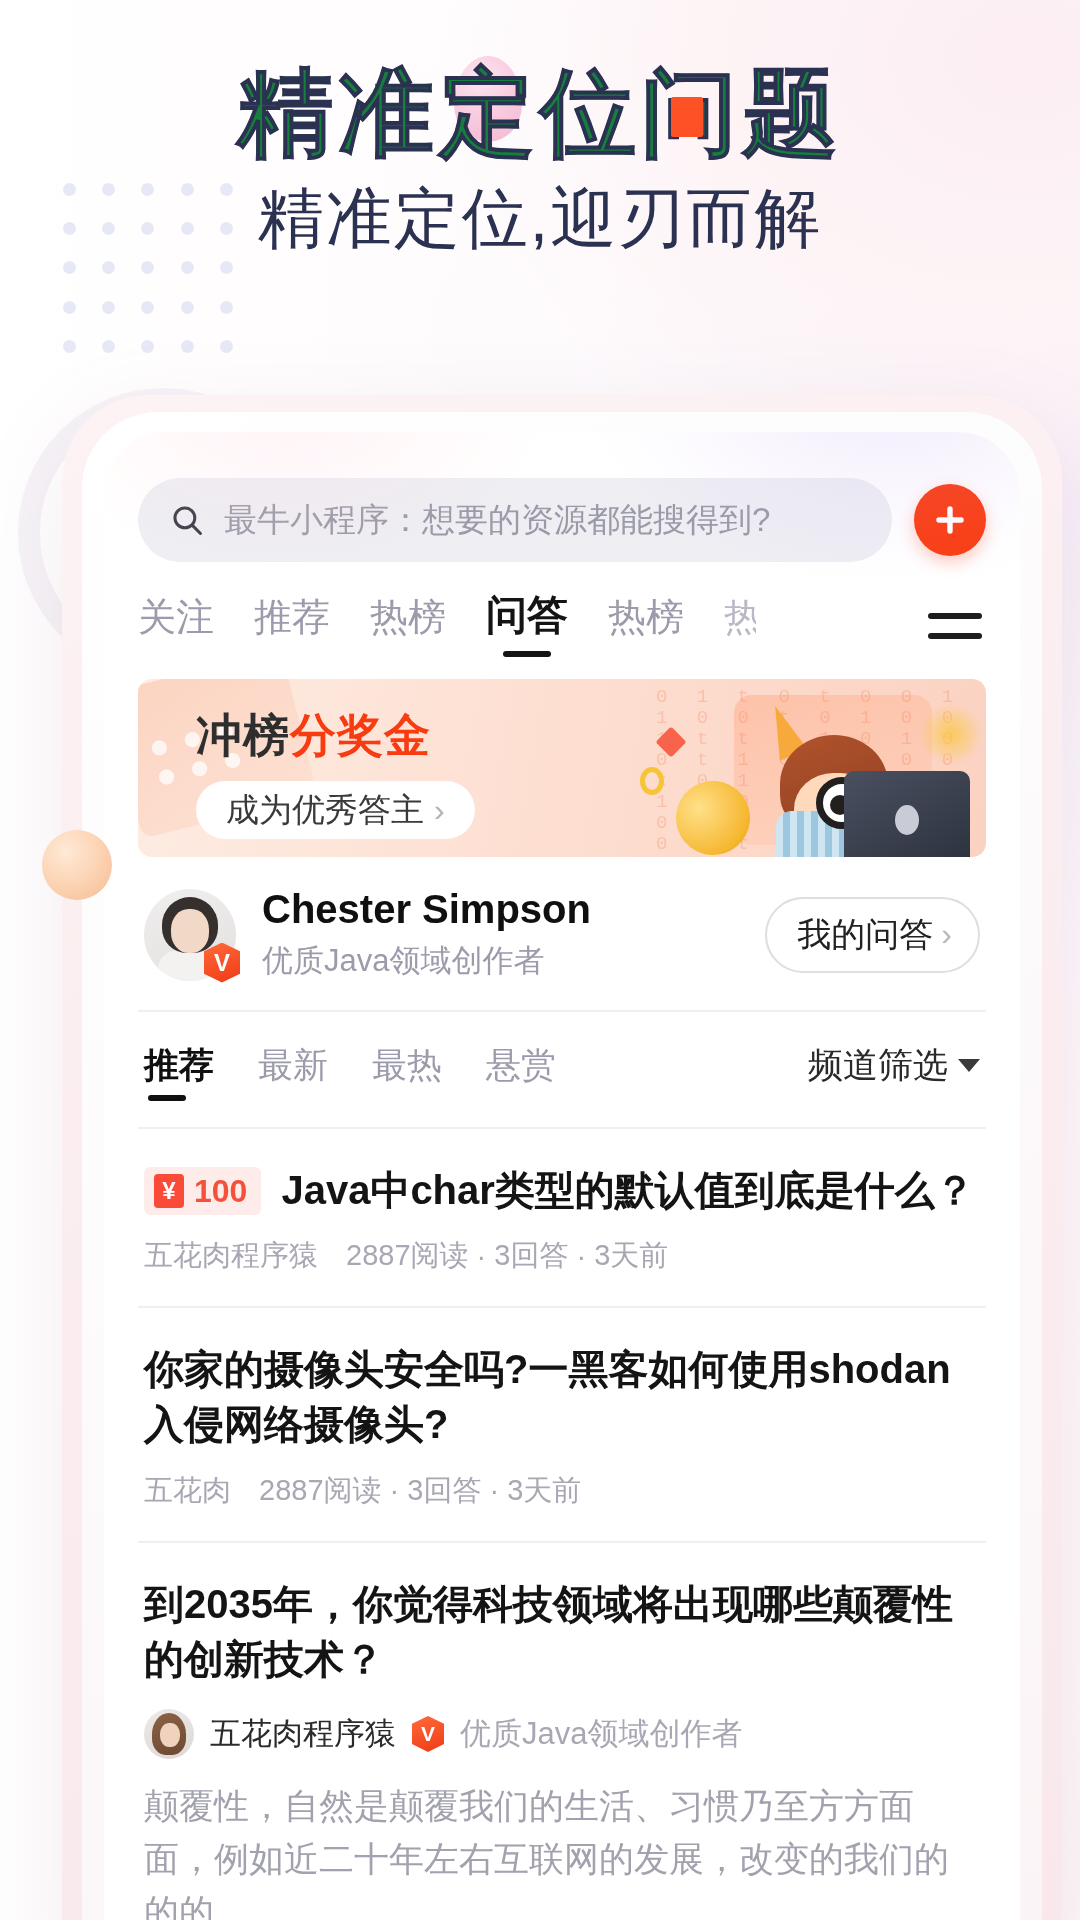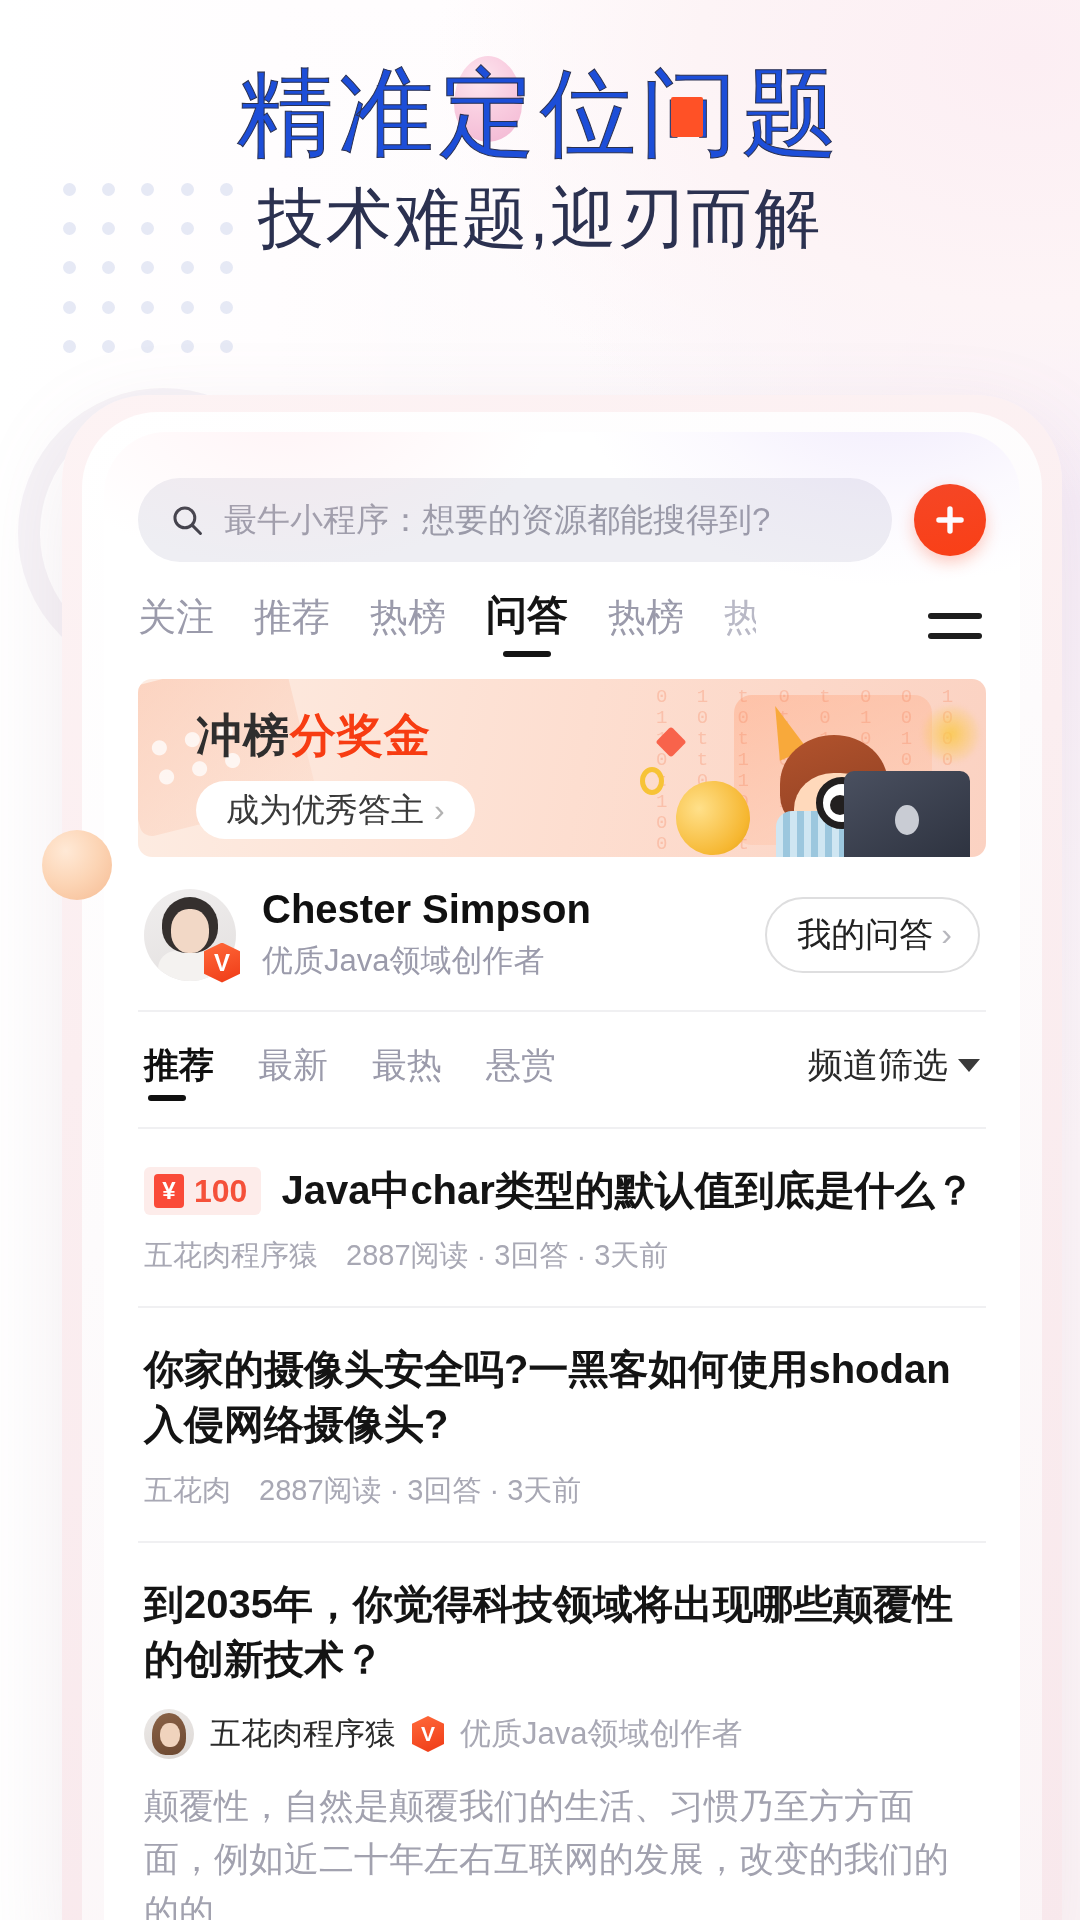--- a/index.html
+++ b/index.html
@@ -54,23 +54,23 @@
     width: 68px; height: 86px;
     border-radius: 50% 50% 50% 50% / 56% 56% 44% 44%;
     background: radial-gradient(circle at 38% 28%, #fde6ef 0%, #f9cde0 45%, #f2b6d2 100%);
     z-index: 1;
   }
   .headline {
     position: relative;
     z-index: 2;
     font-size: 96px;
     line-height: 1.06;
-    font-weight: 400;
+    font-weight: 700;
     letter-spacing: 5px;
-    color: #1d4ed8;
+    color: #15803d;
     -webkit-text-stroke: 1px #2b3150;
   }
   .subheadline {
     position: relative; z-index: 2;
     margin-top: 18px;
     font-size: 66px;
     line-height: 1.1;
     letter-spacing: 2px;
     font-weight: 400;
     color: #2b3150;
@@ -550,21 +550,21 @@
     <i></i>
     <i></i>
     <i></i>
 </div>
 
 <div class="headline-wrap">
   <div class="pink-egg"></div>
   <div class="headline">
     <span><span>精准定位</span><span style="position: relative;">问<span style="position: absolute; left: 30px; top: 38px; width: 32px; height: 40px; background: rgb(255, 81, 38); border-radius: 2px;"></span></span><span>题</span></span>
   </div>
-  <div class="subheadline">技术难题,迎刃而解</div>
+  <div class="subheadline">精准定位,迎刃而解</div>
 </div>
 
 <div class="ghost-circle"></div>
 <div class="phone-outer"></div>
 <div class="phone-mid"></div>
 
 <div class="phone-screen">
   <div class="app">
 
     <div class="search-row">

